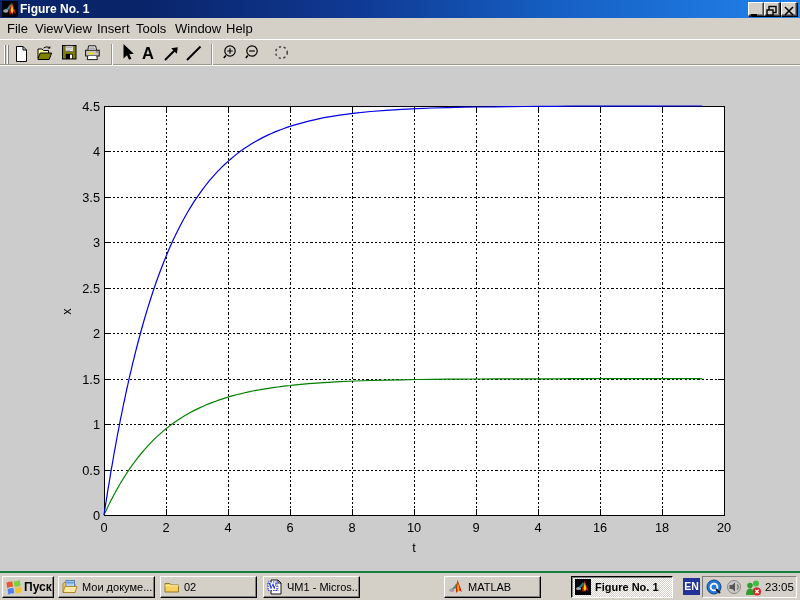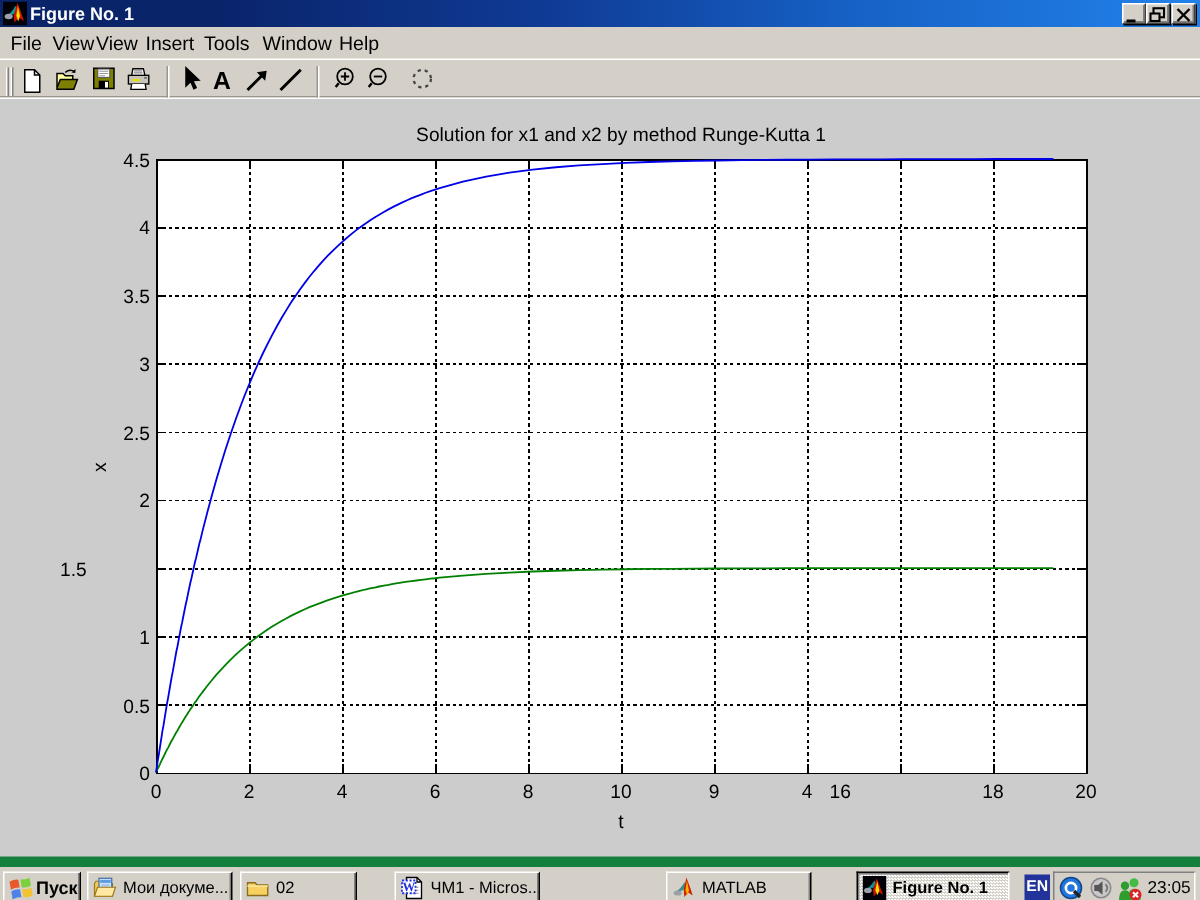--- a/index.html
+++ b/index.html
@@ -22,21 +22,21 @@
     border-top:1px solid #ffffff;border-bottom:1px solid #ffffff;
     box-shadow:0 -1px 0 #9a968e inset;}
   
   #figcanvas{position:absolute;left:0;top:67px;width:800px;height:504px;background:#cccccc;}
   #plotsvg{position:absolute;left:0;top:0;}
   .tick-label{position:absolute;font-size:12.8px;color:#000;}
   #plottitle{position:absolute;left:104px;top:15px;width:620px;text-align:center;
     font-size:12.8px;color:#000;}
   
   #taskbar{position:absolute;left:0;top:571px;width:800px;height:29px;background:#d4d0c8;
-    border-top:7px solid #15803d;}
+    border-top:2px solid #15803d;}
   .tbtn{position:absolute;top:3px;height:22px;background:#d4d0c8;
     border:1px solid;border-color:#ffffff #000000 #000000 #ffffff;
     box-shadow:inset -1px -1px 0 #808080;
     font-size:11px;line-height:20px;color:#000;white-space:nowrap;overflow:hidden;}
   .tbtn .ticon{position:absolute;left:3px;top:2px;width:16px;height:16px;}
   .tbtn .tlabel{position:absolute;left:23px;top:0px;}
   #figbtn{border-color:#000000 #ffffff #ffffff #000000;
     box-shadow:inset 1px 1px 0 #808080;font-weight:bold;
     background-image:conic-gradient(#ffffff 25%,#d4d0c8 0 50%,#ffffff 0 75%,#d4d0c8 0);
     background-size:2px 2px;}
@@ -151,21 +151,20 @@
       <line x1="2.8" y1="10.5" x2="0.8" y2="13" stroke="#000" stroke-width="1.6"></line>
     </g>
 
     <g transform="translate(274,5)">
       <circle cx="7.5" cy="7.5" r="5.8" fill="none" stroke="#444" stroke-width="1.5" stroke-dasharray="2.2 2.6"></circle>
     </g>
   </svg>
 </div>
 
 <div id="figcanvas">
-  <div id="plottitle">Solution for x1 and x2 by method Runge-Kutta 1</div>
   <svg id="plotsvg" width="800" height="504" viewBox="0 0 800 504">
       <rect x="104" y="39" width="621" height="410" fill="#ffffff"></rect>
       <g stroke="#000000" stroke-width="1" stroke-dasharray="2.2 2.1" shape-rendering="crispEdges">
         <line x1="166.5" y1="39" x2="166.5" y2="448"></line>
         <line x1="228.5" y1="39" x2="228.5" y2="448"></line>
         <line x1="290.5" y1="39" x2="290.5" y2="448"></line>
         <line x1="352.5" y1="39" x2="352.5" y2="448"></line>
         <line x1="414.5" y1="39" x2="414.5" y2="448"></line>
         <line x1="476.5" y1="39" x2="476.5" y2="448"></line>
         <line x1="538.5" y1="39" x2="538.5" y2="448"></line>
@@ -224,27 +223,27 @@
       <polyline points="104.0,448.0 104.6,443.9 105.2,439.9 105.9,435.9 106.5,432.0 107.1,428.1 107.7,424.2 108.3,420.3 109.0,416.6 109.6,412.8 110.2,409.1 110.8,405.4 111.4,401.8 112.1,398.1 112.7,394.6 113.3,391.0 113.9,387.5 114.5,384.1 115.2,380.6 115.8,377.2 116.4,373.9 117.0,370.5 117.6,367.2 118.3,364.0 118.9,360.7 119.5,357.5 120.1,354.4 120.7,351.2 121.4,348.1 122.0,345.0 122.6,342.0 123.2,339.0 123.8,336.0 124.5,333.0 125.1,330.1 125.7,327.2 126.3,324.3 126.9,321.5 127.6,318.7 128.2,315.9 128.8,313.2 129.4,310.4 130.0,307.7 130.7,305.1 131.3,302.4 131.9,299.8 132.5,297.2 133.1,294.6 133.8,292.1 134.4,289.6 135.0,287.1 138.1,275.0 141.2,263.5 144.3,252.5 147.4,242.1 150.5,232.2 153.6,222.8 156.7,213.8 159.8,205.3 162.9,197.2 166.0,189.5 169.1,182.1 172.2,175.1 175.3,168.5 178.4,162.2 181.5,156.2 184.6,150.5 187.7,145.0 190.8,139.9 193.9,134.9 197.0,130.3 200.1,125.8 203.2,121.6 206.3,117.5 209.4,113.7 212.5,110.1 215.6,106.6 218.7,103.3 221.8,100.2 224.9,97.2 228.0,94.4 231.1,91.7 234.2,89.1 237.3,86.6 240.4,84.3 243.5,82.1 246.6,80.0 249.7,78.0 252.8,76.1 255.9,74.3 259.0,72.6 262.1,70.9 265.2,69.4 268.3,67.9 271.4,66.5 274.5,65.1 277.6,63.9 280.7,62.7 283.8,61.5 286.9,60.4 290.0,59.4 293.1,58.4 308.6,54.1 324.1,50.7 339.6,48.1 355.1,46.1 370.6,44.5 386.1,43.3 401.6,42.4 417.1,41.6 432.6,41.0 448.1,40.6 463.6,40.2 479.1,40.0 494.6,39.8 510.1,39.6 525.6,39.5 541.1,39.4 556.6,39.3 572.1,39.2 587.6,39.2 603.1,39.1 618.6,39.1 634.1,39.1 649.6,39.1 665.1,39.0 680.6,39.0 696.1,39.0 702.3,39.0" fill="none" stroke="#0000e6" stroke-width="1.2"></polyline>
     </svg>
     <div class="tick-label" style="left:89px;top:453px;width:30px;text-align:center">0</div>
     <div class="tick-label" style="left:151px;top:453px;width:30px;text-align:center">2</div>
     <div class="tick-label" style="left:213px;top:453px;width:30px;text-align:center">4</div>
     <div class="tick-label" style="left:275px;top:453px;width:30px;text-align:center">6</div>
     <div class="tick-label" style="left:337px;top:453px;width:30px;text-align:center">8</div>
     <div class="tick-label" style="left:399px;top:453px;width:30px;text-align:center">10</div>
     <div class="tick-label" style="left:461px;top:453px;width:30px;text-align:center">9</div>
     <div class="tick-label" style="left:523px;top:453px;width:30px;text-align:center">4</div>
-    <div class="tick-label" style="left:553px;top:453px;width:30px;">16</div>
+    <div class="tick-label" style="left:585px;top:453px;width:30px;text-align:center">16</div>
     <div class="tick-label" style="left:647px;top:453px;width:30px;text-align:center">18</div>
     <div class="tick-label" style="left:709px;top:453px;width:30px;text-align:center">20</div>
     <div class="tick-label" style="left:40px;top:441px;width:60px;text-align:right">0</div>
     <div class="tick-label" style="left:40px;top:396px;width:60px;text-align:right">0.5</div>
     <div class="tick-label" style="left:40px;top:350px;width:60px;text-align:right">1</div>
-    <div class="tick-label" style="left:40px;top:305px;width:60px;">1.5</div>
+    <div class="tick-label" style="left:40px;top:305px;width:60px;text-align:right">1.5</div>
     <div class="tick-label" style="left:40px;top:259px;width:60px;text-align:right">2</div>
     <div class="tick-label" style="left:40px;top:214px;width:60px;text-align:right">2.5</div>
     <div class="tick-label" style="left:40px;top:168px;width:60px;text-align:right">3</div>
     <div class="tick-label" style="left:40px;top:123px;width:60px;text-align:right">3.5</div>
     <div class="tick-label" style="left:40px;top:77px;width:60px;text-align:right">4</div>
     <div class="tick-label" style="left:40px;top:32px;width:60px;text-align:right">4.5</div>
     <div class="tick-label" style="left:399px;top:473px;width:30px;text-align:center">t</div>
     <div class="tick-label" style="left:51px;top:237px;width:30px;text-align:center;transform:rotate(-90deg)">x</div>
 </div>
 
@@ -263,21 +262,21 @@
   <div class="tbtn" style="left:58px;width:97px;">
     <svg class="ticon" viewBox="0 0 16 16">
       <path d="M1,5 L1,13.5 L13,13.5 L13,5 L8,5 L6.5,3.5 L2,3.5 L1,5" fill="#f0c860" stroke="#a07818" stroke-width="0.8"></path>
       <rect x="4" y="1.5" width="8.5" height="8" fill="#cfe4fa" stroke="#3c6ea5" stroke-width="0.8"></rect>
       <rect x="4.8" y="2.6" width="7" height="2" fill="#5e9be0"></rect>
       <path d="M5.5,6 L11,6 M5.5,7.6 L11,7.6" stroke="#7aa8d8" stroke-width="0.8"></path>
       <path d="M1,13.5 L3,7.5 L15,7.5 L13,13.5 Z" fill="#ffe9a2" stroke="#a07818" stroke-width="0.8"></path>
     </svg>
     <span class="tlabel">Мои докуме...</span>
   </div>
-  <div class="tbtn" style="left:160px;width:78px;">
+  <div class="tbtn" style="left:160px;width:97px;">
     <svg class="ticon" viewBox="0 0 16 16">
       <path d="M1,4.5 L1,13 L14.5,13 L14.5,6 L7.5,6 L6,4.5 Z" fill="#f7d060" stroke="#8a6d1c" stroke-width="0.9"></path>
       <path d="M1,6.8 L14.5,6.8" stroke="#fbe59a" stroke-width="1.2"></path>
     </svg>
     <span class="tlabel">02</span>
   </div>
   <div class="tbtn" style="left:263px;width:97px;">
     <svg class="ticon" viewBox="0 0 16 16">
       <path d="M4,1 L11,1 L14,4 L14,15 L4,15 Z" fill="#ffffff" stroke="#000" stroke-width="0.9"></path>
       <path d="M11,1 L11,4 L14,4" fill="none" stroke="#000" stroke-width="0.9"></path>

